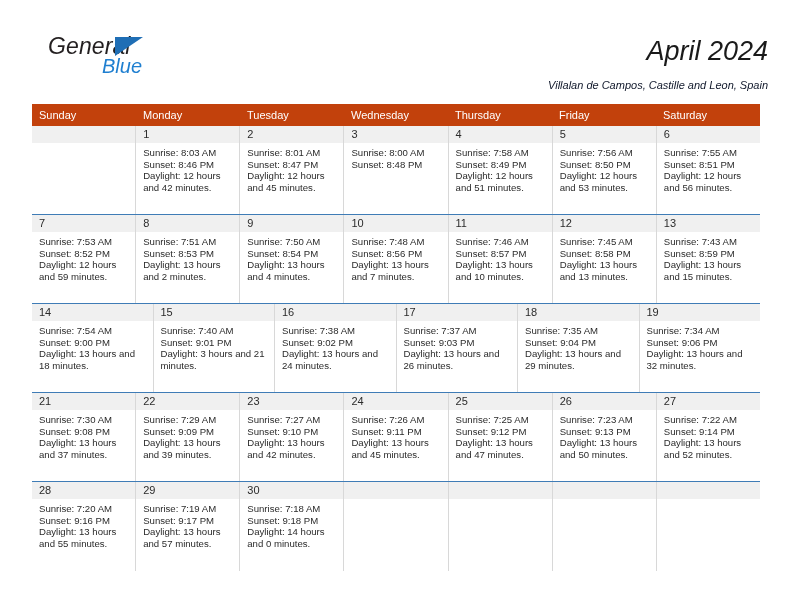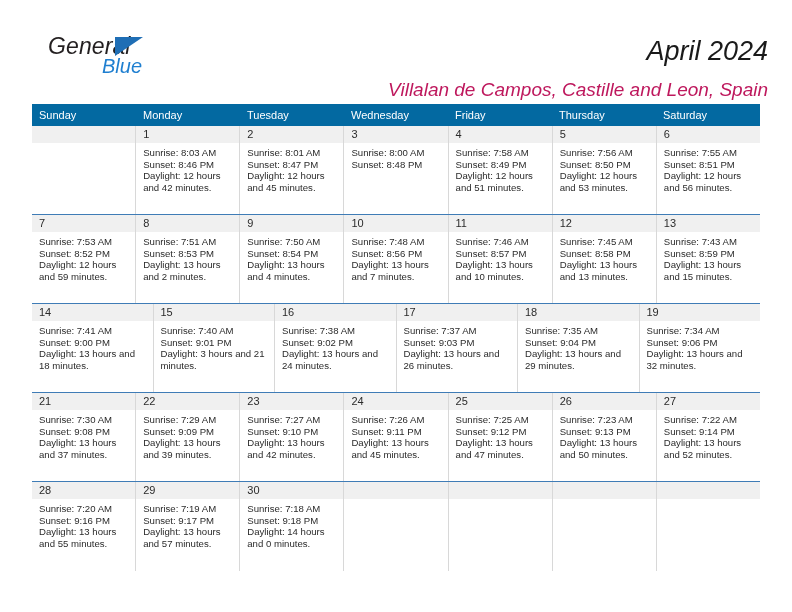--- a/index.html
+++ b/index.html
@@ -70,38 +70,38 @@
     font-size: 27px;
     color: #1a1a1a;
     text-align: right;
     white-space: nowrap;
     margin-left: 44px;
   }
   .subtitle {
     position: absolute;
     right: 36px;
     top: 79px;
-    font-size: 19px;
-    color: #be185d;
+    font-size: 11px;
+    color: #0f172a;
     text-align: right;
     white-space: nowrap;
   }
 
   
   .calendar {
     position: absolute;
     left: 32px;
     top: 104px;
     width: 728px;
   }
   .weekdays {
     display: flex;
     width: 728px;
     height: 22px;
-    background: #0369a1;
+    background: #c2410c;
   }
   .weekday {
     flex: 1 1 0;
     font-size: 11px;
     color: #ffffff;
     line-height: 22px;
     padding-left: 7px;
     box-sizing: border-box;
     white-space: nowrap;
   }
@@ -169,22 +169,22 @@
     <div class="title">April 2024</div>
     <div class="subtitle">Villalan de Campos, Castille and Leon, Spain</div>
   </div>
 
   <div class="calendar">
     <div class="weekdays">
       <div class="weekday">Sunday</div>
       <div class="weekday">Monday</div>
       <div class="weekday">Tuesday</div>
       <div class="weekday">Wednesday</div>
+      <div class="weekday">Thursday</div>
       <div class="weekday">Friday</div>
-      <div class="weekday">Thursday</div>
       <div class="weekday">Saturday</div>
     </div>
     <div id="weeks-container">
         <div class="week">
           <div class="cell empty">
             <div class="daynum"></div>
           </div>
           <div class="cell">
             <div class="daynum">1</div>
             <div class="info">
@@ -288,21 +288,21 @@
               <div>Sunrise: 7:43 AM</div>
               <div>Sunset: 8:59 PM</div>
               <div class="dl-wrap">Daylight: 13 hours and 15 minutes.</div>
             </div>
           </div>
         </div>
         <div class="week">
           <div class="cell">
             <div class="daynum">14</div>
             <div class="info">
-              <div>Sunrise: 7:41 AM</div>
+              <div>Sunrise: 7:54 AM</div>
               <div>Sunset: 9:00 PM</div>
               <div class="dl-wrap">Daylight: 13 hours and 18 minutes.</div>
             </div>
           </div>
           <div class="cell">
             <div class="daynum">15</div>
             <div class="info">
               <div>Sunrise: 7:40 AM</div>
               <div>Sunset: 9:01 PM</div>
               <div class="dl-wrap">Daylight: 3 hours and 21 minutes.</div>

